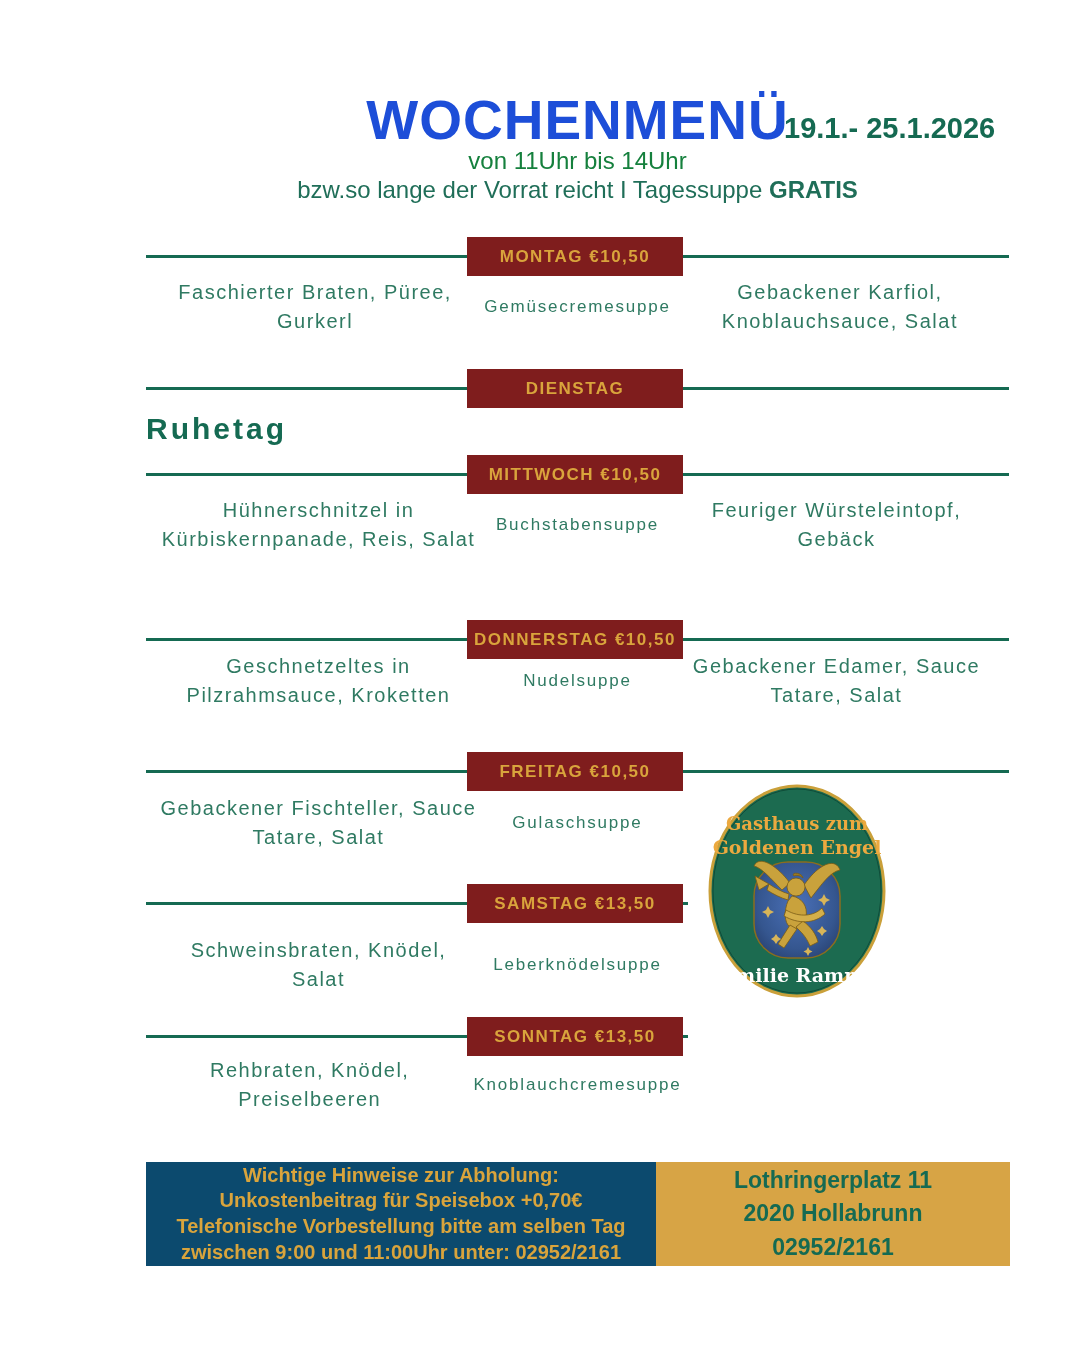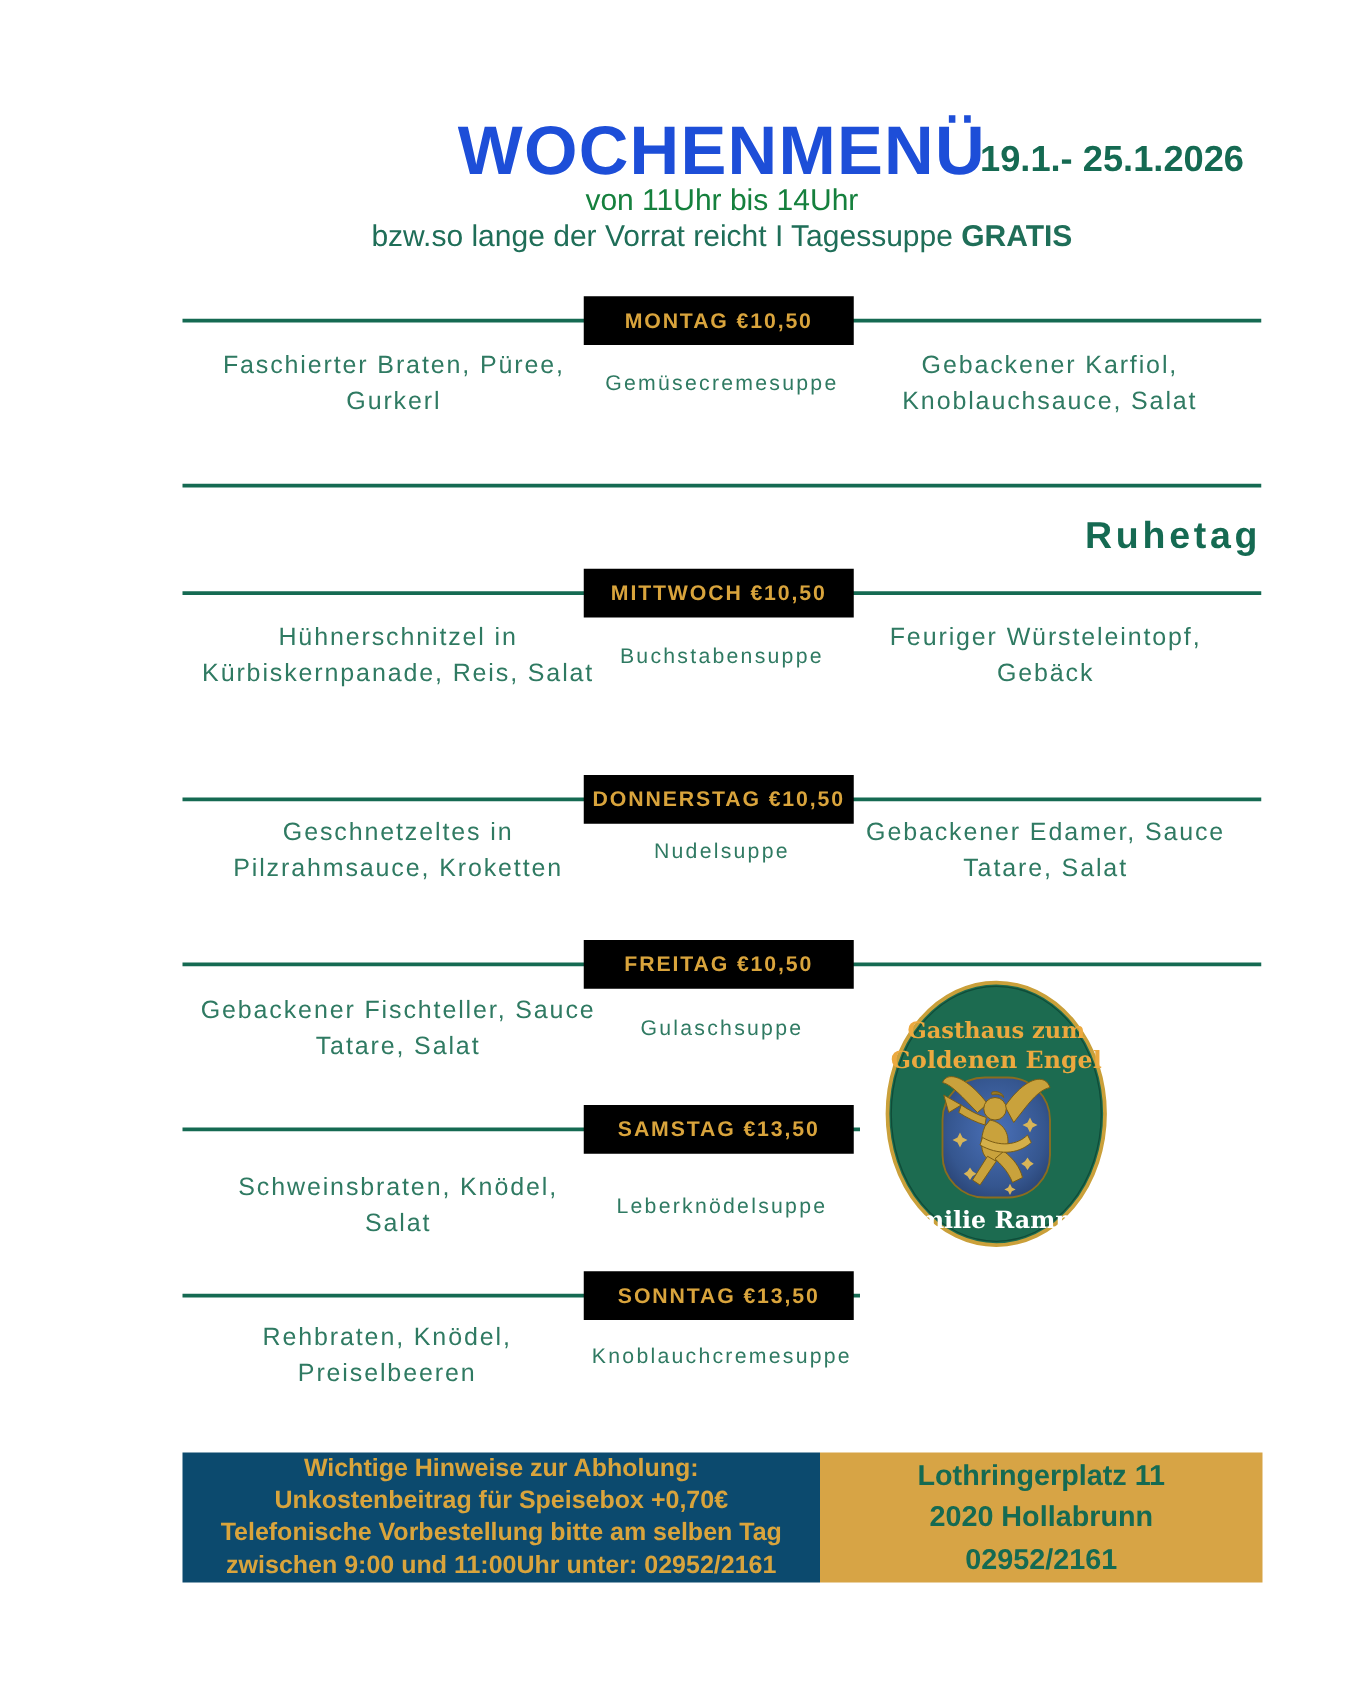--- a/index.html
+++ b/index.html
@@ -20,36 +20,36 @@
     color:#156a52; white-space:nowrap;
   }
   .subtitle1 { position:absolute; top:147px; width:100%; text-align:center;
     font-size:24px; color:#15803d; }
   .subtitle2 { position:absolute; top:176px; width:100%; text-align:center;
     font-size:24px; color:#1f6e58; }
   .subtitle2 .bold { font-weight:700;margin-top:42px; }
   
   .rule { position:absolute; left:146px; width:863px; height:3px; background:#156a52; }
   .badge {
-    position:absolute; left:467px; width:216px; height:39px; background:#000000;
+    position:absolute; left:467px; width:216px; height:39px; background:#7f1d1d;
     color:#d9a43c; display:flex; align-items:center; justify-content:center;
     font-weight:700; font-size:17px; letter-spacing:1.5px; white-space:nowrap;
   }
   .day-content {
     position:absolute; left:146px; width:863px; min-height:66px;
     display:flex; align-items:center; color:#2f7a62;
   }
   .col-left  { width:345px; text-align:center; font-size:20px; line-height:1.45;
                letter-spacing:1.5px; white-space:pre; }
   .col-soup  { flex:1; text-align:center; font-size:17px; letter-spacing:1.8px;
                white-space:pre; }
   .col-right { width:345px; text-align:center; font-size:20px; line-height:1.45;
                letter-spacing:1.5px; white-space:pre; }
   .ruhetag {
-    position:absolute; left:146px; width:863px; top:412px; text-align:right;
+    position:absolute; left:146px; width:863px; top:412px; text-align:left;
     font-size:30px; font-weight:700; letter-spacing:3px; color:#156a52;
   }
   
   .logo-box { position:absolute; left:688px; top:778px; width:322px; height:288px;
               background:#ffffff; }
   .logo-box svg { position:absolute; left:20px; top:6px; }
   
   .footer-notice {
     position:absolute; left:146px; top:1162px; width:510px; height:104px;
     background:#0c4a6e; color:#d9a43c; display:flex; align-items:center;
@@ -81,20 +81,21 @@
   <div class="badge" style="top:237px">MONTAG €10,50</div>
   <div class="day-content" style="top:274px">
     <div class="col-left">Faschierter Braten, Püree,
 Gurkerl</div>
     <div class="col-soup">Gemüsecremesuppe</div>
     <div class="col-right">Gebackener Karfiol,
 Knoblauchsauce, Salat</div>
   </div>
 
   <div class="rule" style="top:387px"></div>
+  <div class="badge" style="top:369px">DIENSTAG</div>
   <div class="ruhetag">Ruhetag</div>
 
   <div class="rule" style="top:473px"></div>
   <div class="badge" style="top:455px">MITTWOCH €10,50</div>
   <div class="day-content" style="top:492px">
     <div class="col-left">Hühnerschnitzel in
 Kürbiskernpanade, Reis, Salat</div>
     <div class="col-soup">Buchstabensuppe</div>
     <div class="col-right">Feuriger Würsteleintopf,
 Gebäck</div>

